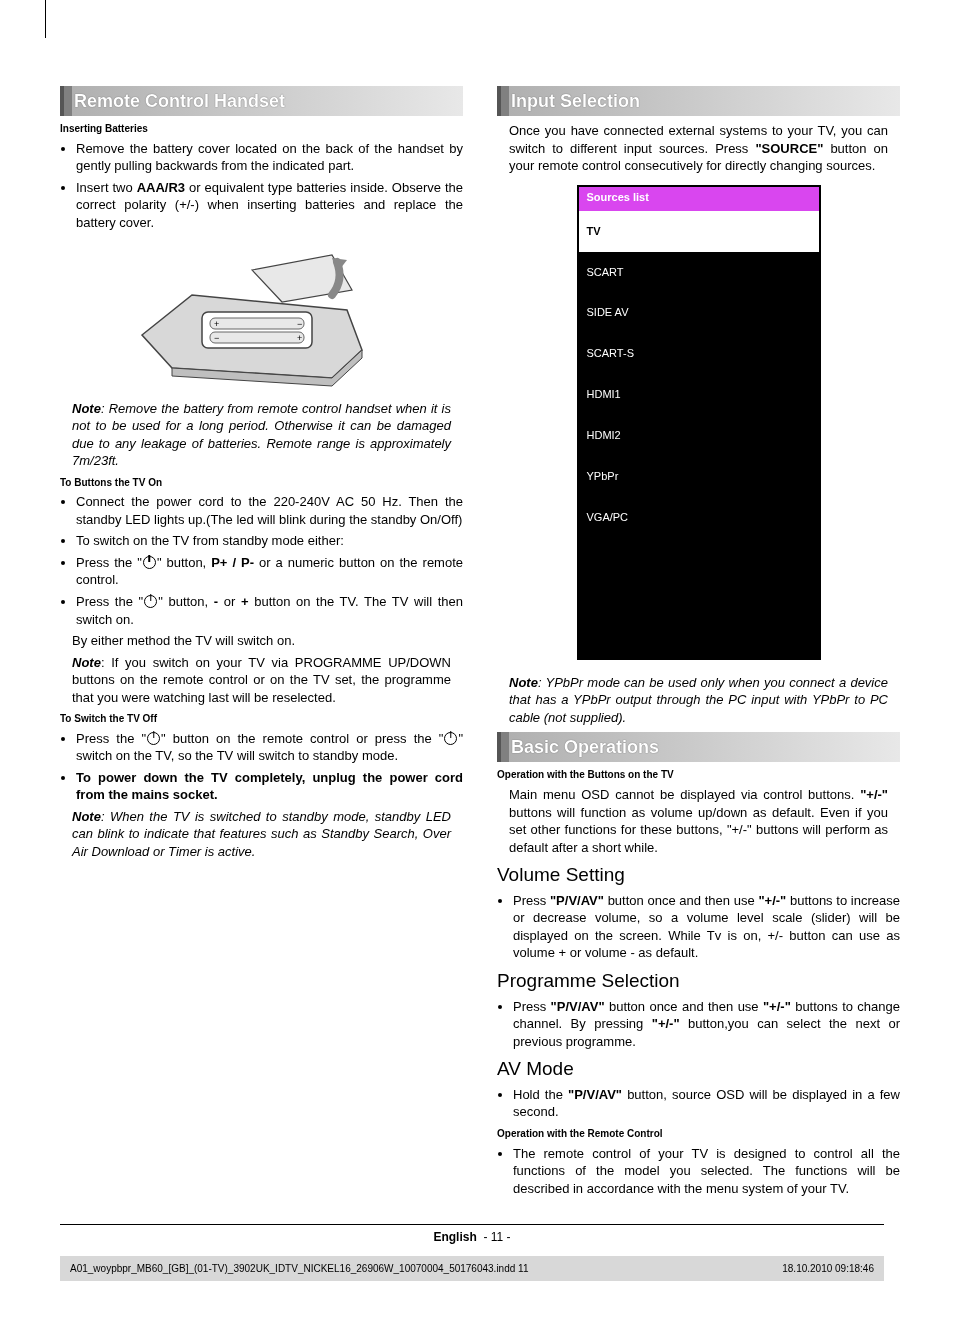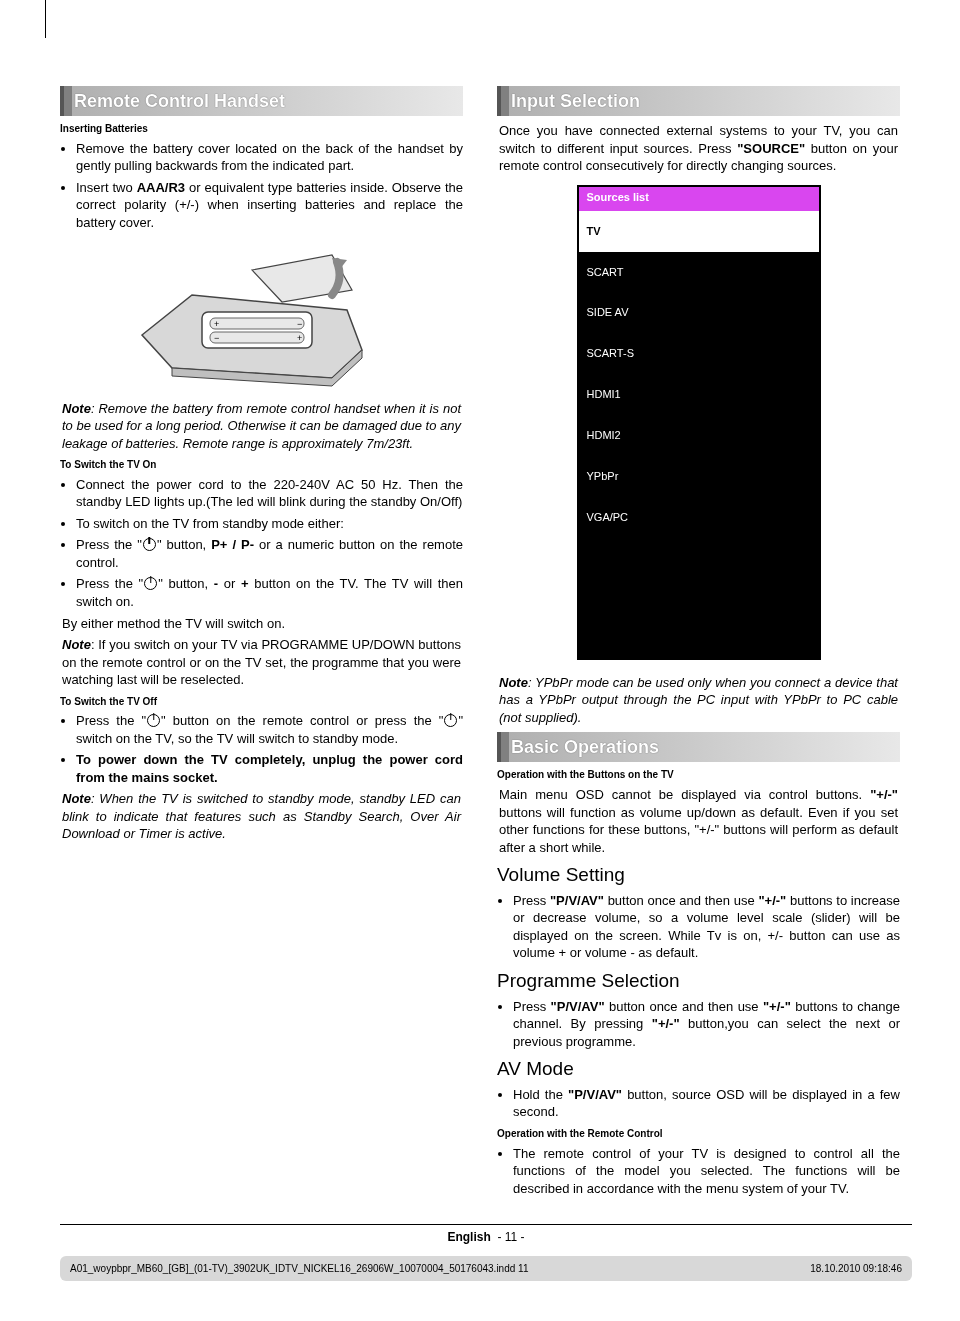--- a/index.html
+++ b/index.html
@@ -61,21 +61,21 @@
   }
   ul.b {
     list-style: disc;
     padding-left: 16px;
     margin: 4px 0;
   }
   ul.b li {
     margin: 4px 0;
     text-align: justify;
   }
-  p { margin: 4px 2px; }
+  p { margin: 4px 12px; }
   .note { font-style: italic; }
   .power-icon {
     display: inline-block;
     width: 11px;
     height: 11px;
     border: 1.5px solid #000;
     border-radius: 50%;
     position: relative;
     vertical-align: -2px;
     margin: 0 1px;
@@ -121,41 +121,40 @@
     color: #000;
     font-weight: bold;
   }
   .sources-spacer {
     height: 120px;
     background: #000;
   }
   .footer {
     position: absolute;
     left: 60px;
-    right: 48px;
+    right: 76px;
     bottom: 40px;
     font-size: 11px;
   }
   .footer-line {
     border-top: 1px solid #000;
     margin: 6px 0 4px 0;
   }
   .footer-center {
     text-align: center;
     font-size: 12px;
     margin-bottom: 10px;
   }
   .footer-bar {
     background: #d8d8d8;
     padding: 6px 10px;
     display: flex;
     justify-content: space-between;
     font-size: 10px;
     color: #000;
-    border-radius: 6px;
   }
   b { font-weight: bold; }
 </style>
 </head>
 <body>
 
 <div class="page">
   <div class="crop-mark-top"></div>
 
   <div class="cols">
@@ -190,21 +189,21 @@
           <path d="M200 55 Q212 40 205 22" fill="none" stroke="#888" stroke-width="8" stroke-linecap="round"></path>
           <polygon points="200,18 215,20 205,33" fill="#888"></polygon>
         </svg>
       </div>
 
       <p class="note">
         <b>Note</b><span>: Remove the battery from remote control handset when it is not to be used for a long period. Otherwise it can be damaged due to any leakage of batteries. Remote range is approximately 7m/23ft.</span>
       </p>
 
 
-      <div class="h-sub">To Switch the TV On</div>
+      <div class="h-sub">To Buttons the TV On</div>
 
       <ul class="b">
         <li>Connect the power cord to the 220-240V AC 50 Hz. Then the standby LED lights up.(The led will blink during the standby On/Off)</li>
         <li>To switch on the TV from standby mode either:</li>
         <li>
           <span>Press the "</span><span class="power-icon"></span><span>" button, </span><b>P+ / P-</b><span> or a numeric button on the remote control.</span>
         </li>
         <li>
           <span>Press the "</span><span class="power-icon"></span><span>" button, </span><b>-</b><span> or </span><b>+</b><span> button on the TV. The TV will then switch on.</span>
         </li>

